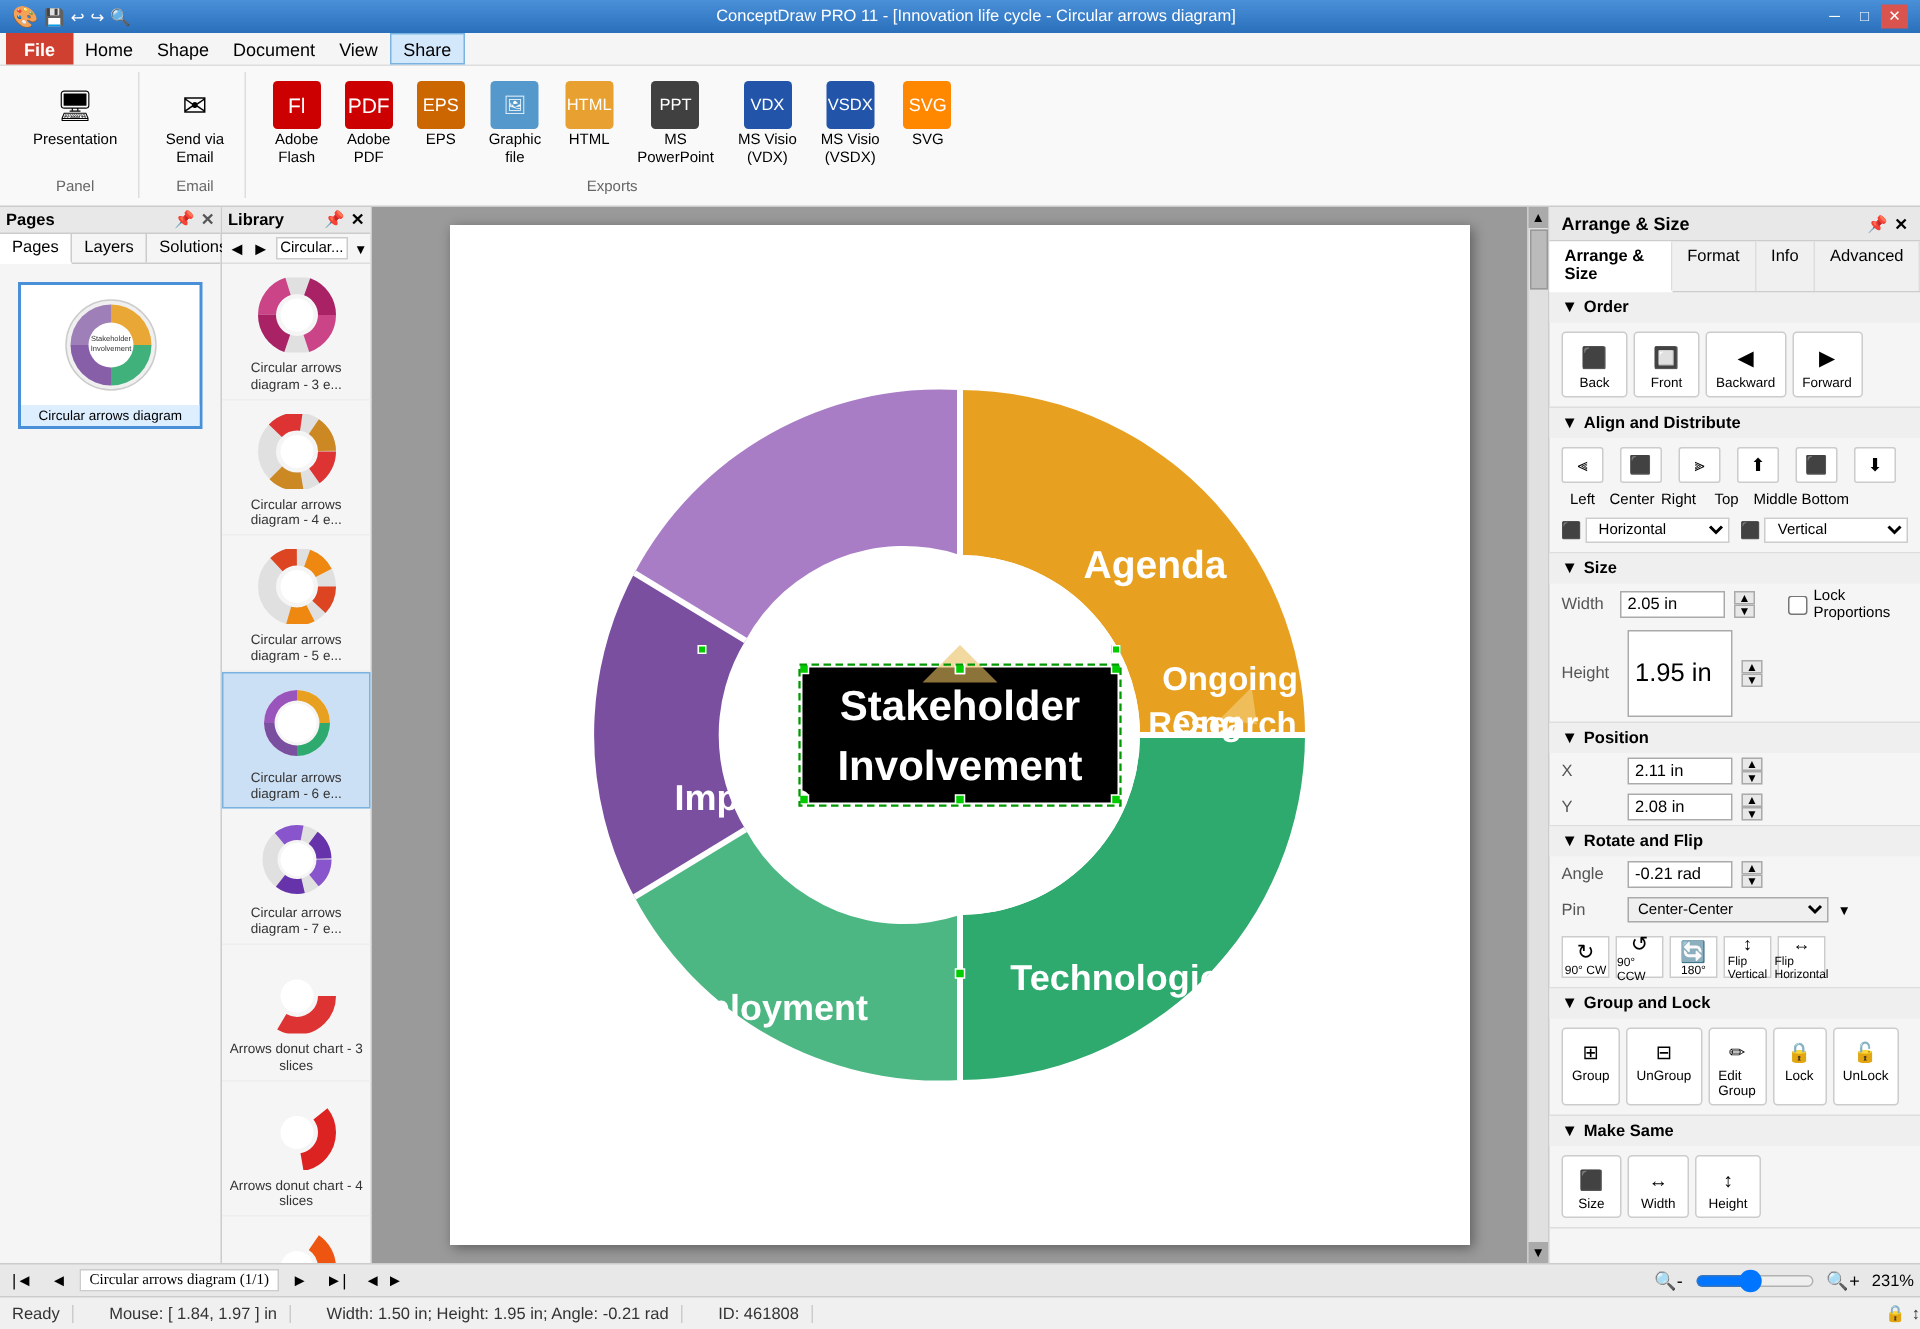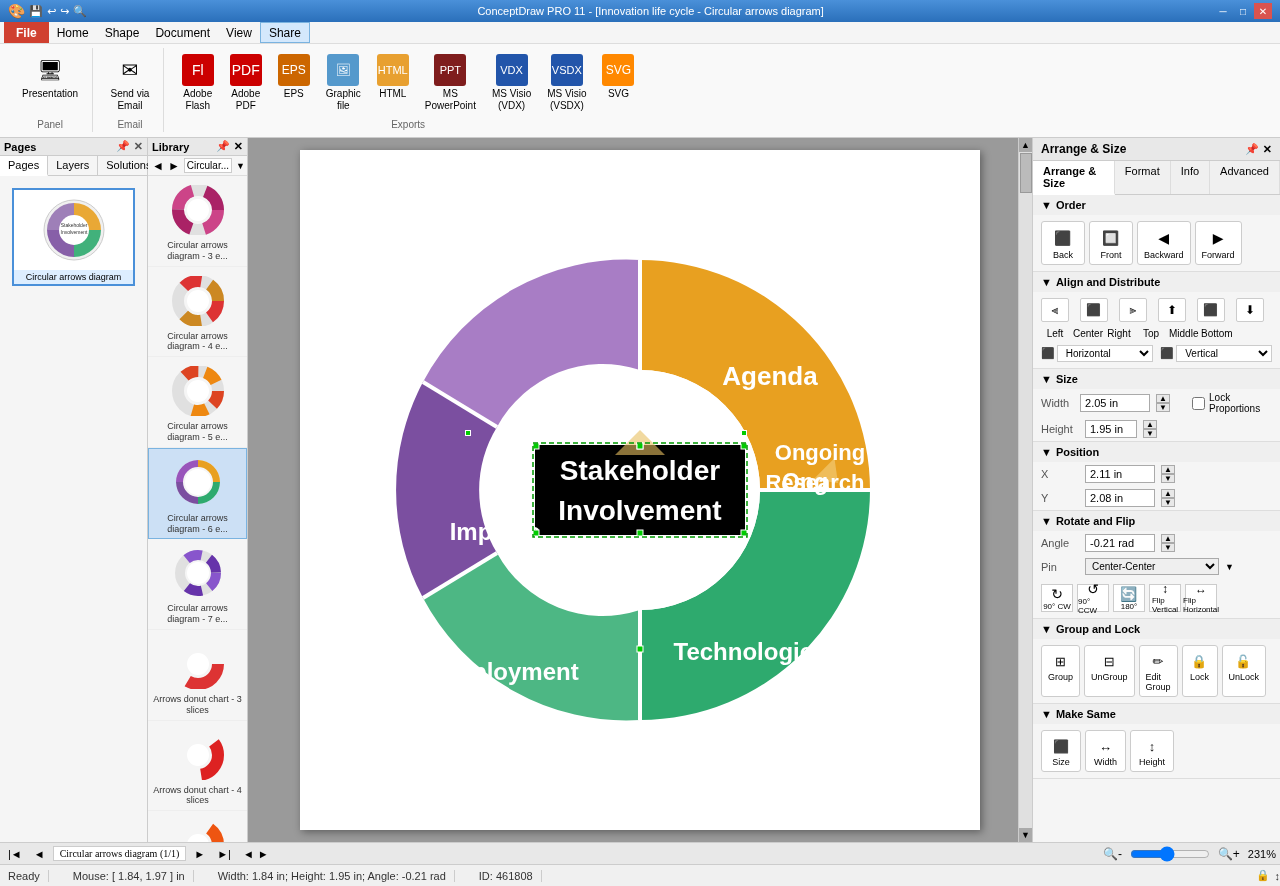--- a/index.html
+++ b/index.html
@@ -548,21 +548,21 @@
       </div>
       <div class="ribbon-btn">
         <div class="icon-box" style="background:#5599cc;color:white;font-size:12px;border-radius:3px;">🖼</div>
         <div class="btn-label">Graphic<br>file</div>
       </div>
       <div class="ribbon-btn">
         <div class="icon-box" style="background:#e8a030;color:white;font-size:11px;border-radius:3px;">HTML</div>
         <div class="btn-label">HTML</div>
       </div>
       <div class="ribbon-btn">
-        <div class="icon-box" style="background:#7f1d1d;color:white;font-size:11px;border-radius:3px;">PPT</div>
+        <div class="icon-box" style="background:#404040;color:white;font-size:11px;border-radius:3px;">PPT</div>
         <div class="btn-label">MS<br>PowerPoint</div>
       </div>
       <div class="ribbon-btn">
         <div class="icon-box" style="background:#2255aa;color:white;font-size:11px;border-radius:3px;">VDX</div>
         <div class="btn-label">MS Visio<br>(VDX)</div>
       </div>
       <div class="ribbon-btn">
         <div class="icon-box" style="background:#2255aa;color:white;font-size:11px;border-radius:3px;">VSDX</div>
         <div class="btn-label">MS Visio<br>(VSDX)</div>
       </div>
@@ -893,21 +893,21 @@
           <div class="spin-btn">▲</div>
           <div class="spin-btn">▼</div>
         </div>
         <div class="lock-check">
           <input type="checkbox" style="">
           <span>Lock Proportions</span>
         </div>
       </div>
       <div class="size-row">
         <span class="size-label">Height</span>
-        <input class="size-input" type="text" style="width: 52px; border: 1px solid rgb(170, 170, 170); padding: 2px 4px; font-size: 11px;" value="1.95 in">
+        <input class="size-input" type="text" style="width: 70px; border: 1px solid rgb(170, 170, 170); padding: 18px 4px; font-size: 17px;" value="1.95 in">
         <div class="size-spinner">
           <div class="spin-btn">▲</div>
           <div class="spin-btn">▼</div>
         </div>
       </div>
     </div>
 
     <div class="panel-section">
       <div class="panel-section-header">
         <span>▼</span>
@@ -1041,19 +1041,19 @@
     <span class="zoom-btn">🔍-</span>
     <input type="range" min="10" max="500" value="231" style="width: 80px;">
     <span class="zoom-btn">🔍+</span>
     <span class="zoom-label">231%</span>
   </div>
 </div>
 
 <div id="status-bar">
   <span class="status-section">Ready</span>
   <span class="status-section">Mouse: [ 1.84, 1.97 ] in</span>
-  <span class="status-section">Width: 1.84 in; Height: 1.95 in;  Angle: -0.21 rad</span>
+  <span class="status-section">Width: 1.50 in; Height: 1.95 in;  Angle: -0.21 rad</span>
   <span class="status-section">ID: 461808</span>
   <span style="margin-left:auto;display:flex;gap:4px;align-items:center;">
     <span>🔒</span>
     <span>↕</span>
   </span>
 </div>
 
 </body></html>

